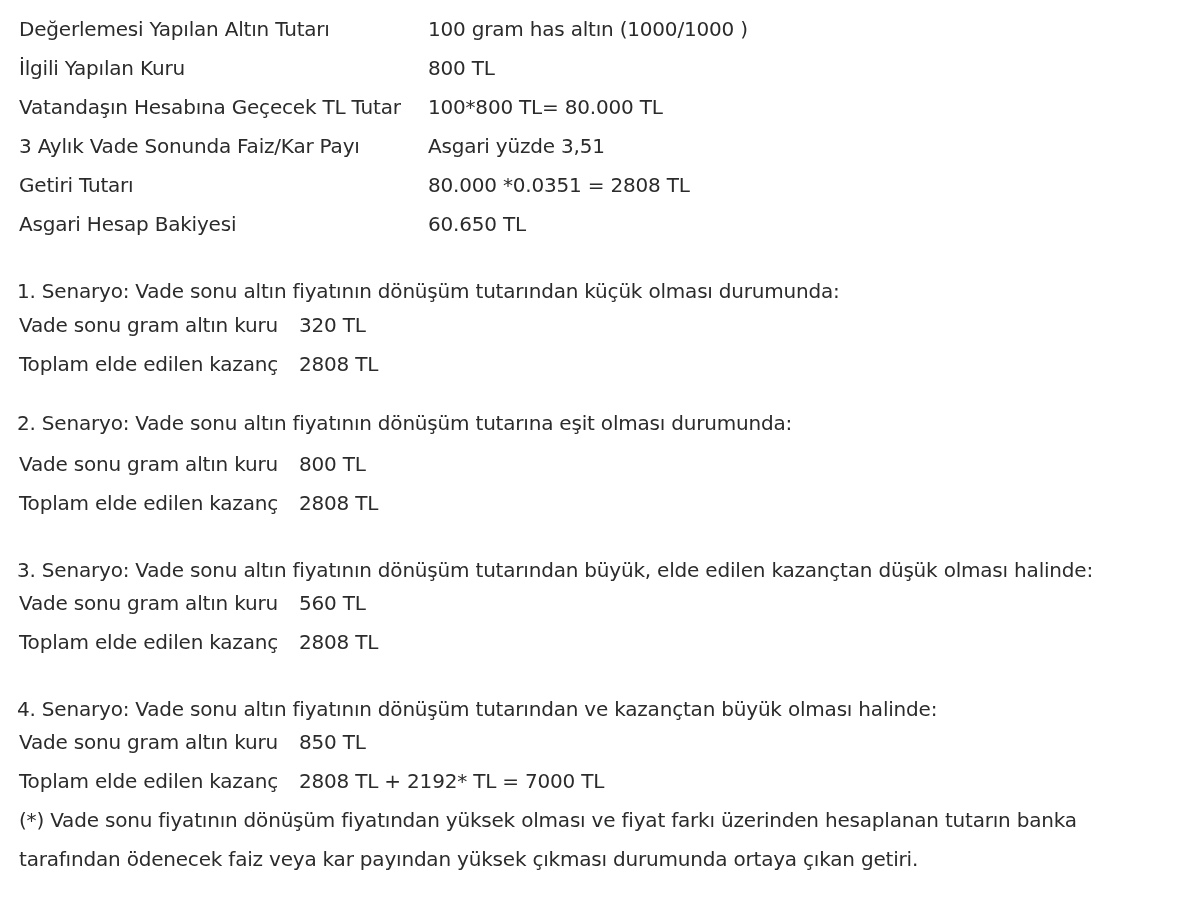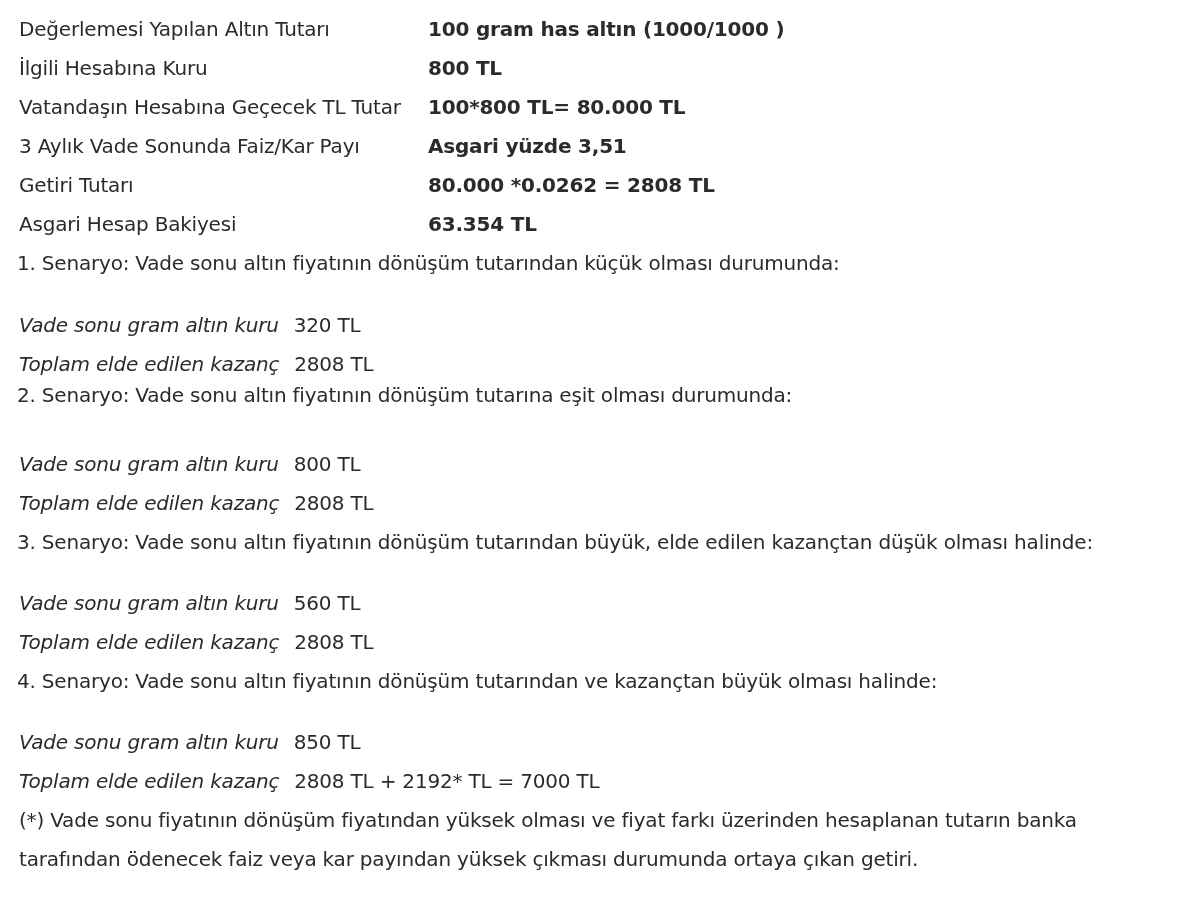--- a/index.html
+++ b/index.html
@@ -38,72 +38,72 @@
   .kv-key {
     position: absolute;
     left: 0;
     top: 0;
     text-align: center;
   }
   .kv-val {
     position: absolute;
     left: 409px;
     top: 0;
-    font-weight: bold;
   }
   .scenario-title {
     position: absolute;
     left: -2px;
     line-height: 39px;
     white-space: nowrap;
+    margin-top: 28px;
   }
   .sc-line {
     position: absolute;
     left: 0;
     line-height: 39px;
     white-space: nowrap;
   }
-  .sc-line .k { margin-right: 15px; font-style: italic; }
+  .sc-line .k { margin-right: 21px; }
   .footnote {
     position: absolute;
     left: 0;
     top: 801px;
     width: 1160px;
     line-height: 39px;
   }
 </style>
 </head>
 <body>
 
 <div class="doc">
 
   <div class="kv-table">
     <div class="kv-row" style="top:0px">
       <span class="kv-key">Değerlemesi Yapılan Altın Tutarı</span>
       <span class="kv-val">100 gram has altın (1000/1000 )</span>
     </div>
     <div class="kv-row" style="top:39px">
-      <span class="kv-key">İlgili Hesabına Kuru</span>
+      <span class="kv-key">İlgili Yapılan Kuru</span>
       <span class="kv-val">800 TL</span>
     </div>
     <div class="kv-row" style="top:78px">
       <span class="kv-key">Vatandaşın Hesabına Geçecek TL Tutar</span>
       <span class="kv-val">100*800 TL= 80.000 TL</span>
     </div>
     <div class="kv-row" style="top:117px">
       <span class="kv-key">3 Aylık Vade Sonunda Faiz/Kar Payı</span>
       <span class="kv-val">Asgari yüzde 3,51</span>
     </div>
     <div class="kv-row" style="top:156px">
       <span class="kv-key">Getiri Tutarı</span>
-      <span class="kv-val">80.000 *0.0262 = 2808 TL</span>
+      <span class="kv-val">80.000 *0.0351 = 2808 TL</span>
     </div>
     <div class="kv-row" style="top:195px">
       <span class="kv-key">Asgari Hesap Bakiyesi</span>
-      <span class="kv-val">63.354 TL</span>
+      <span class="kv-val">60.650 TL</span>
     </div>
   </div>
 
   <div class="scenario-title" style="top:244px">1. Senaryo: Vade sonu altın fiyatının dönüşüm tutarından küçük olması durumunda:</div>
   <div class="sc-line" style="top:306px">
     <span class="k">Vade sonu gram altın kuru</span><span>320 TL</span>
   </div>
   <div class="sc-line" style="top:345px">
     <span class="k">Toplam elde edilen kazanç</span><span>2808 TL</span>
   </div>

